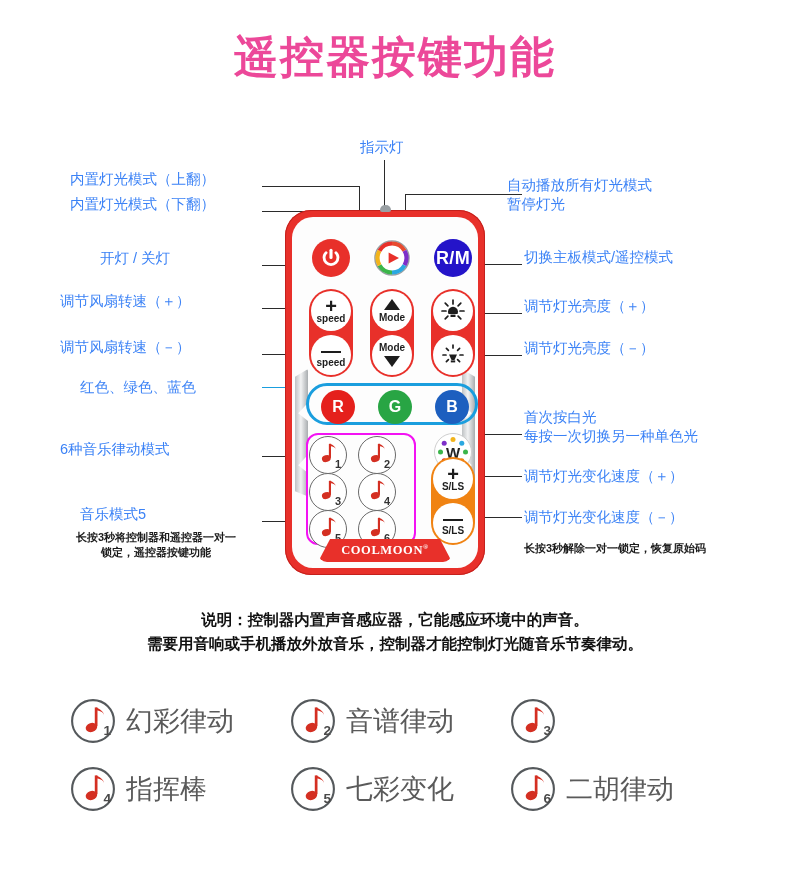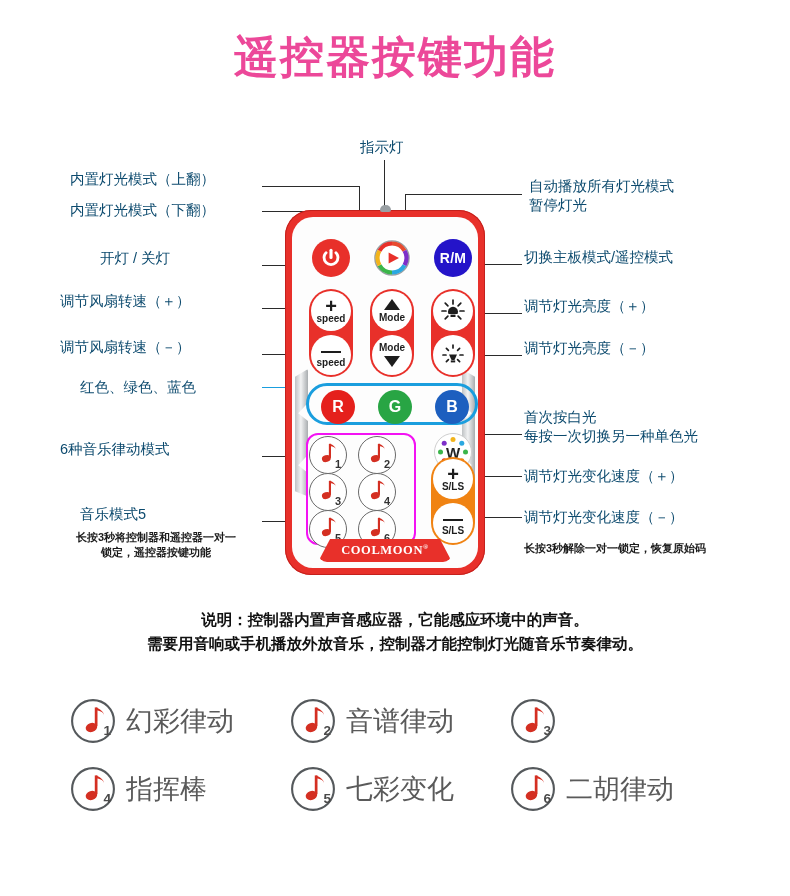--- a/index.html
+++ b/index.html
@@ -27,21 +27,21 @@
     font-weight: bold;
     letter-spacing: 2px;
     color: #ec4899;
   }
 
   
   .callout {
     position: absolute;
     font-size: 14.5px;
     line-height: 19px;
-    color: #0c4a6e;
+    color: #3b82f6;
     white-space: pre;
   }
   .callout.right { text-align: left; }
   .callout.left  { text-align: left; }
 
   .small-note {
     position: absolute;
     font-size: 11px;
     line-height: 15px;
     font-weight: bold;
@@ -173,21 +173,21 @@
   .tri { width: 0; height: 0; }
   .tri.up   { border-left: 8px solid transparent; border-right: 8px solid transparent; border-bottom: 11px solid #1d1d1d; }
   .tri.down { border-left: 8px solid transparent; border-right: 8px solid transparent; border-top: 11px solid #1d1d1d; }
 
   
   #btn-power { left: 20px; top: 22px; width: 38px; height: 38px; background: #e8302a; }
   
   #btn-autoplay { left: 81px; top: 22px; width: 38px; height: 38px; background: #fff; }
   
   #btn-rm { left: 142px; top: 22px; width: 38px; height: 38px; background: #2414c9; }
-  #btn-rm .t { color: #fff; font-size: 14px; font-weight: bold; letter-spacing: .3px; }
+  #btn-rm .t { color: #fff; font-size: 18px; font-weight: bold; letter-spacing: .3px; }
 
   
   #pill-speed { left: 17px; top: 72px; width: 44px; height: 88px; }
   
   #pill-mode  { left: 78px; top: 72px; width: 44px; height: 88px; }
   
   #pill-bright{ left: 139px; top: 72px; width: 44px; height: 88px; }
   
   #pill-sls   { left: 139px; top: 240px; width: 44px; height: 88px; }
 
@@ -288,21 +288,21 @@
 
 <div id="page-title">遥控器按键功能</div>
 
 <div class="callout" style="left:360px; top:138px;">指示灯</div>
 <div class="leader v" style="left:384px; top:160px; height:52px;"></div>
 
 <div class="callout left" style="left:70px; top:170px; width:190px;">内置灯光模式（上翻）</div>
 <div class="leader h" style="left:262px; top:186px; width:98px;"></div>
 <div class="leader v" style="left:359px; top:186px; height:117px;"></div>
 
-<div class="callout left" style="left:70px; top:195px; width:190px;margin-top:6px;">内置灯光模式（下翻）</div>
+<div class="callout left" style="left:70px; top:195px; width:190px;">内置灯光模式（下翻）</div>
 <div class="leader h" style="left:262px; top:211px; width:83px;"></div>
 <div class="leader v" style="left:344px; top:211px; height:130px;"></div>
 <div class="leader h" style="left:344px; top:341px; width:16px;"></div>
 <div class="leader h" style="left:359px; top:303px; width:14px;"></div>
 
 <div class="callout left" style="left:100px; top:249px; width:160px;">开灯 / 关灯</div>
 <div class="leader h" style="left:262px; top:265px; width:48px;"></div>
 
 <div class="callout left" style="left:60px; top:292px; width:200px;">调节风扇转速（＋）</div>
 <div class="leader h" style="left:262px; top:308px; width:50px;"></div>
@@ -315,21 +315,21 @@
 
 <div class="callout left" style="left:60px; top:440px; width:200px;">6种音乐律动模式</div>
 <div class="leader h" style="left:262px; top:456px; width:38px;"></div>
 
 <div class="callout left" style="left:80px; top:505px; width:180px;">音乐模式5</div>
 <div class="leader h" style="left:262px; top:521px; width:38px;"></div>
 
 <div class="small-note" style="left:46px; top:530px; text-align:center; width:220px;">长按3秒将控制器和遥控器一对一
 锁定，遥控器按键功能</div>
 
-<div class="callout right" style="left:529px; top:177px;">自动播放所有灯光模式
+<div class="callout right" style="left:507px; top:177px;font-family:Liberation Mono, monospace;">自动播放所有灯光模式
 暂停灯光</div>
 <div class="leader h" style="left:450px; top:194px; width:72px;"></div>
 <div class="leader v" style="left:405px; top:194px; height:36px;"></div>
 <div class="leader h" style="left:405px; top:194px; width:46px;"></div>
 
 <div class="callout right" style="left:524px; top:248px;">切换主板模式/遥控模式</div>
 <div class="leader h" style="left:460px; top:264px; width:62px;"></div>
 
 <div class="callout right" style="left:524px; top:297px;">调节灯光亮度（＋）</div>
 <div class="leader h" style="left:450px; top:313px; width:72px;"></div>

